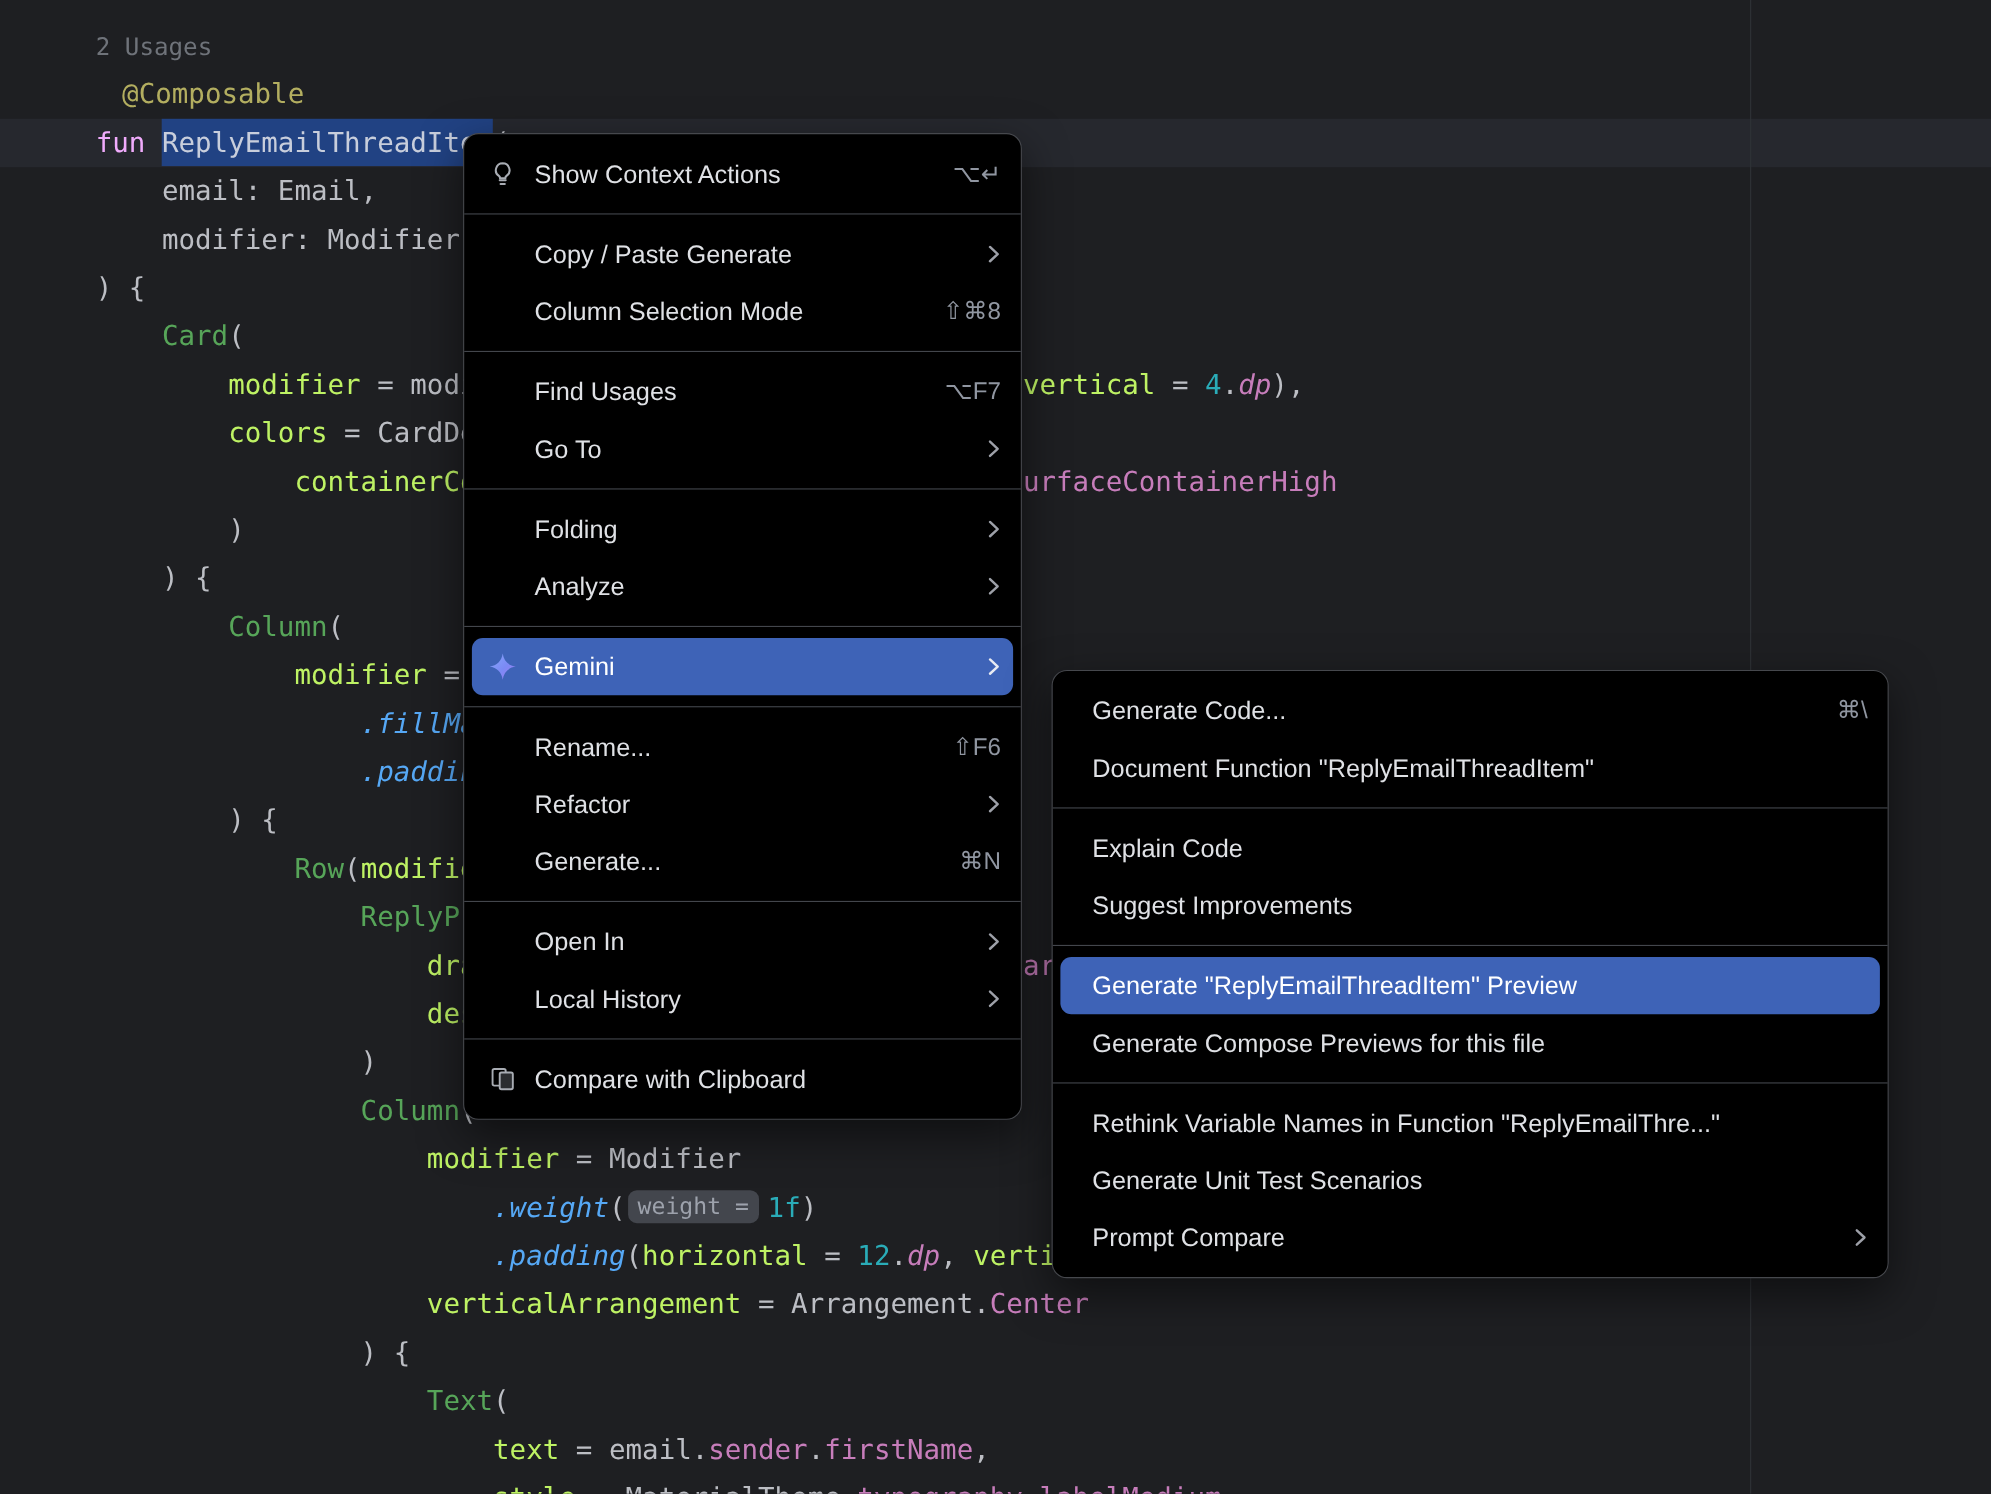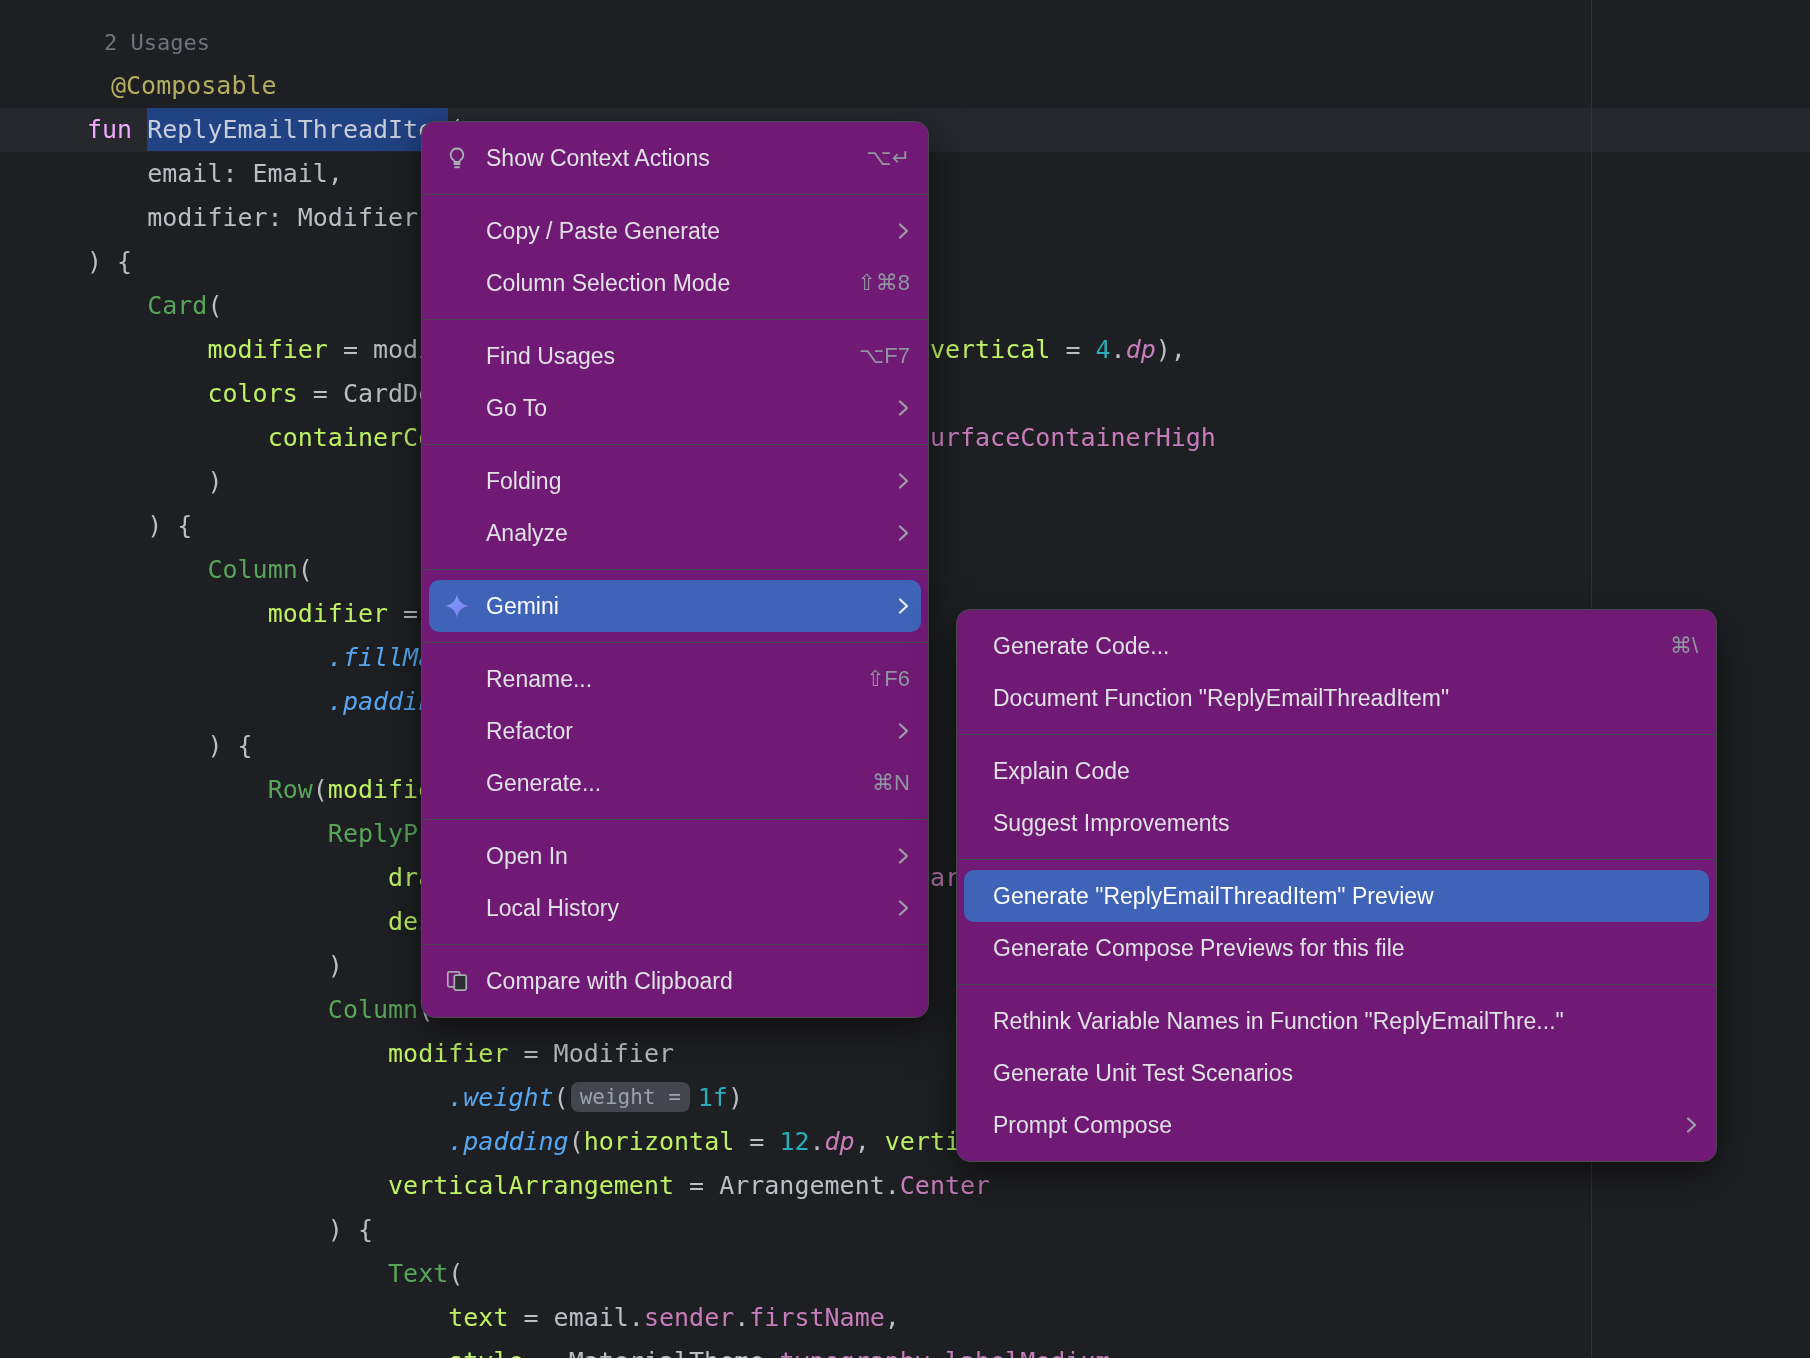--- a/index.html
+++ b/index.html
@@ -24,32 +24,32 @@
   .code-line { height:44px; }
   .c-d   { color:#BCBEC4; }
   .c-kw  { color:#f0abfc; }
   .c-ann { color:#B3AE60;margin-left:24px; }
   .c-comp{ color:#57A559; }
   .c-arg { color:#bef264; }
   .c-prop{ color:#C77DBB; }
   .c-num { color:#2AACB8; }
   .c-ext { color:#56A8F5; font-style:italic; }
   .c-dp  { color:#C77DBB; font-style:italic; }
-  .c-hint{ color:#6F737A; font-size:22px;margin-left:17px; }
+  .c-hint{ color:#6F737A; font-size:22px; }
   .c-sel { background:#214283; color:#C8CEDC; padding:7px 0; }
   .c-inlay {
     display:inline-block; background:#43464D; color:#9DA2AC;
     font-size:21px; line-height:30px; border-radius:8px;
     padding:0 9px; margin:0 8px 0 2px; vertical-align:2px;
     font-family:"DejaVu Sans Mono",monospace;
   }
 
   
   .menu {
-    position:absolute; background:#701a75;
+    position:absolute; background:#000000;
     border:1px solid #46484D; border-radius:14px;
     padding:10px 0; box-shadow:0 14px 40px rgba(0,0,0,.5);
     box-sizing:border-box;
   }
   #context-menu   { left:421px; top:121px; width:508px; z-index:10; }
   #gemini-submenu { left:956px; top:609px; width:761px; z-index:11; }
 
   .menu-item {
     display:flex; align-items:center; height:52px;
     padding:0 18px 0 20px; color:#DFE1E5; font-size:23px;
@@ -232,21 +232,21 @@
         <span class="mi-label">Generate Compose Previews for this file</span>
       </div>
       <div class="menu-sep"></div>
       <div class="menu-item">
         <span class="mi-label">Rethink Variable Names in Function "ReplyEmailThre..."</span>
       </div>
       <div class="menu-item">
         <span class="mi-label">Generate Unit Test Scenarios</span>
       </div>
       <div class="menu-item">
-        <span class="mi-label">Prompt Compose</span>
+        <span class="mi-label">Prompt Compare</span>
         <span class="mi-arrow">
           <svg viewBox="0 0 14 22" width="14" height="22" fill="none" stroke="currentColor" stroke-width="2.2" stroke-linecap="round" stroke-linejoin="round">
             <path d="M4 4.5 11 11 4 17.5"></path>
           </svg>
         </span>
       </div>
     </div>
 </div>
 
 </body></html>

